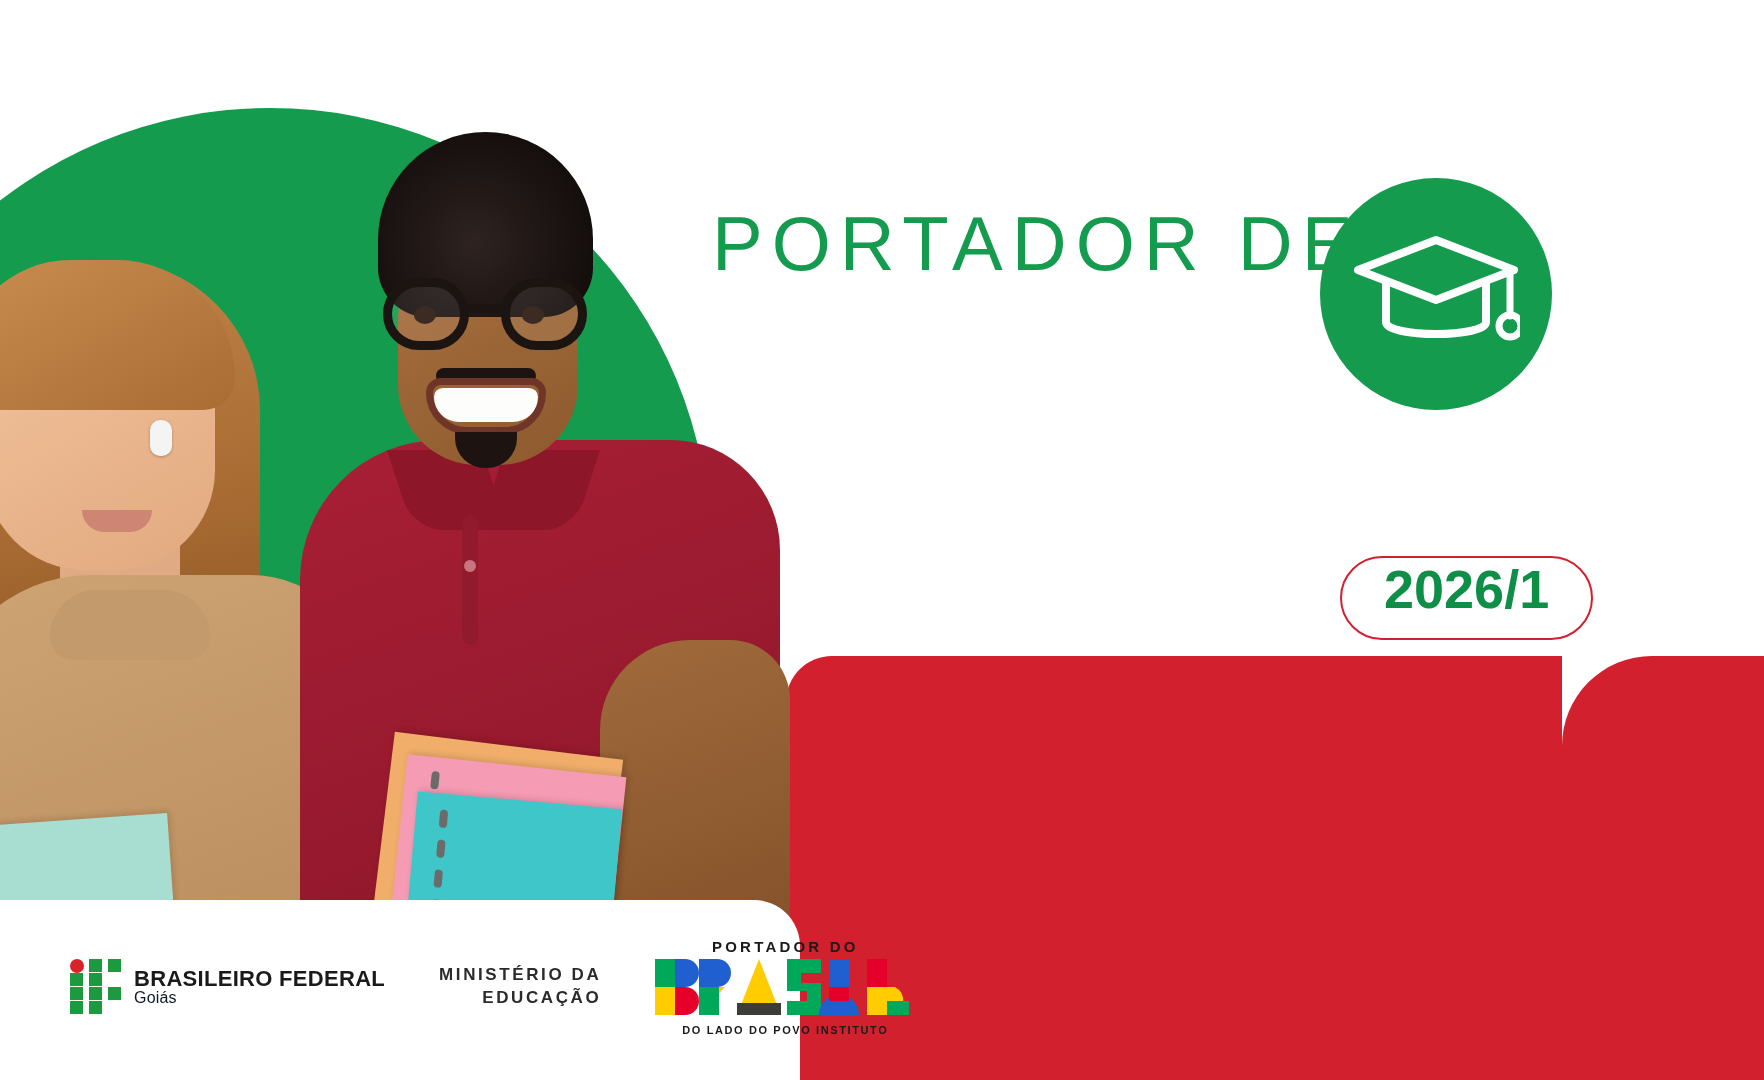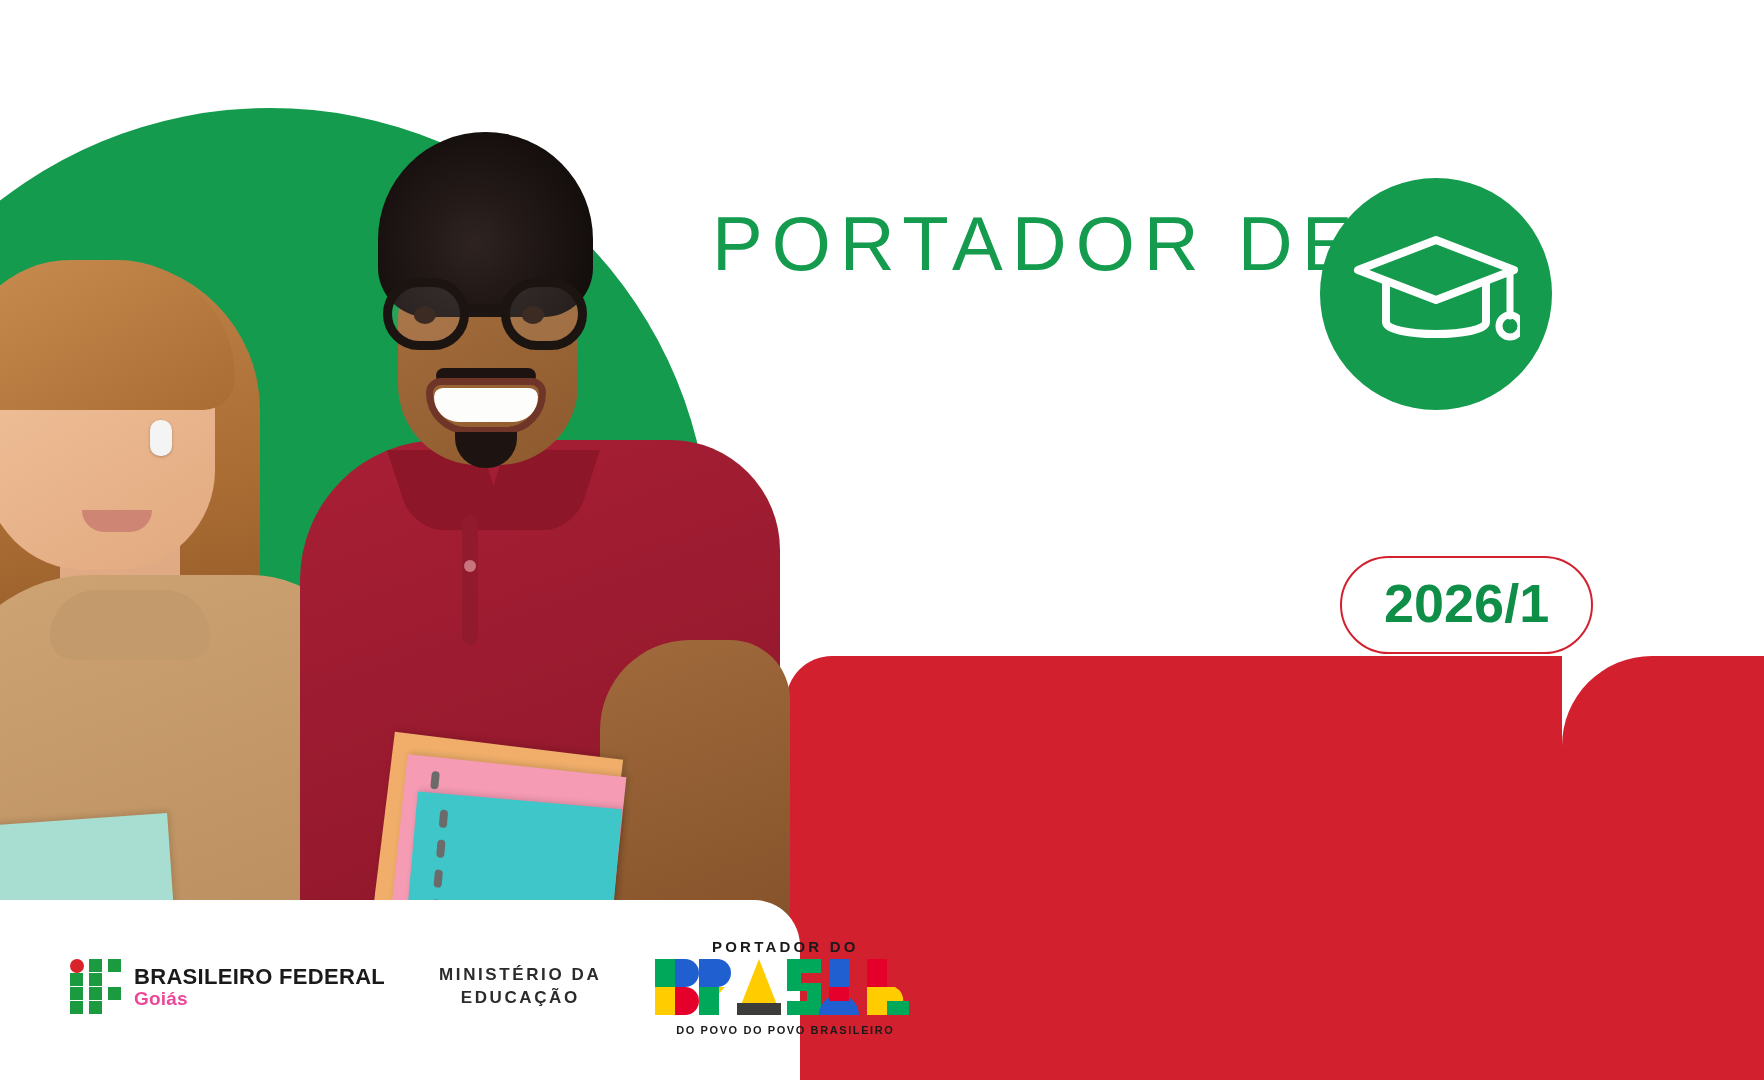--- a/index.html
+++ b/index.html
@@ -314,21 +314,21 @@
     top: 52px;
     width: 168px;
     height: 130px;
   }
 
   
   .term-badge {
     position: absolute;
     left: 1340px;
     top: 556px;
-    padding: 14px 42px 18px 42px;
+    padding: 0 42px 18px 42px;
     background: #ffffff;
     border: 2px solid #d2202f;
     border-radius: 70px;
     z-index: 9;
   }
   .term-badge span {
     font-size: 54px;
     font-weight: bold;
     color: #0f8e48;
     letter-spacing: 0px;
@@ -374,27 +374,27 @@
   }
   .ifg-dot {
     position: absolute; left: 0; top: 0;
     width: 14px; height: 14px; background: #d8232a; border-radius: 50%;
   }
   .ifg-words { line-height: 1.05; }
   .ifg-name {
     font-size: 22px; font-weight: bold; color: #1a1a1a; letter-spacing: 0.3px;
   }
   .ifg-sub {
-    font-size: 19px; font-weight: bold; color: #ec4899; letter-spacing: 0.2px;
+    font-size: 16px; font-weight: normal; color: #0f172a; letter-spacing: 0.2px;
   }
 
   
   .mec { line-height: 1.35; text-align: right; }
   .mec div {
-    font-size: 17px; font-weight: bold; color: #2b2b2b; letter-spacing: 2.6px; text-align: center;
+    font-size: 17px; font-weight: bold; color: #2b2b2b; letter-spacing: 2.6px;
   }
 
   
   .gov { text-align: center; }
   .gov-top {
     font-size: 15px; font-weight: bold; color: #1a1a1a; letter-spacing: 3.2px;
     margin-bottom: 4px;
   }
   .gov-mark { height: 56px; }
   .gov-bottom {
@@ -539,17 +539,17 @@
         <path d="M132 0 h34 v14 h-20 v10 h20 v32 h-34 v-14 h20 v-10 h-20 z" fill="#00a859"></path>
 
         <rect x="174" y="0" width="20" height="28" fill="#1f5fd0"></rect>
         <path d="M164 56 a20 20 0 0 1 40 0 z" fill="#1f5fd0"></path>
         <rect x="174" y="28" width="20" height="14" fill="#e4002b"></rect>
 
         <rect x="212" y="0" width="20" height="28" fill="#e4002b"></rect>
         <path d="M212 28 h28 a16 16 0 0 1 0 28 h-28 z" fill="#ffcc00"></path>
         <rect x="232" y="42" width="22" height="14" fill="#00a859"></rect>
       </svg>
-      <div class="gov-bottom">DO POVO DO POVO BRASILEIRO</div>
+      <div class="gov-bottom">DO LADO DO POVO INSTITUTO</div>
     </div>
   </div>
 
 </div>
 
 </body></html>

